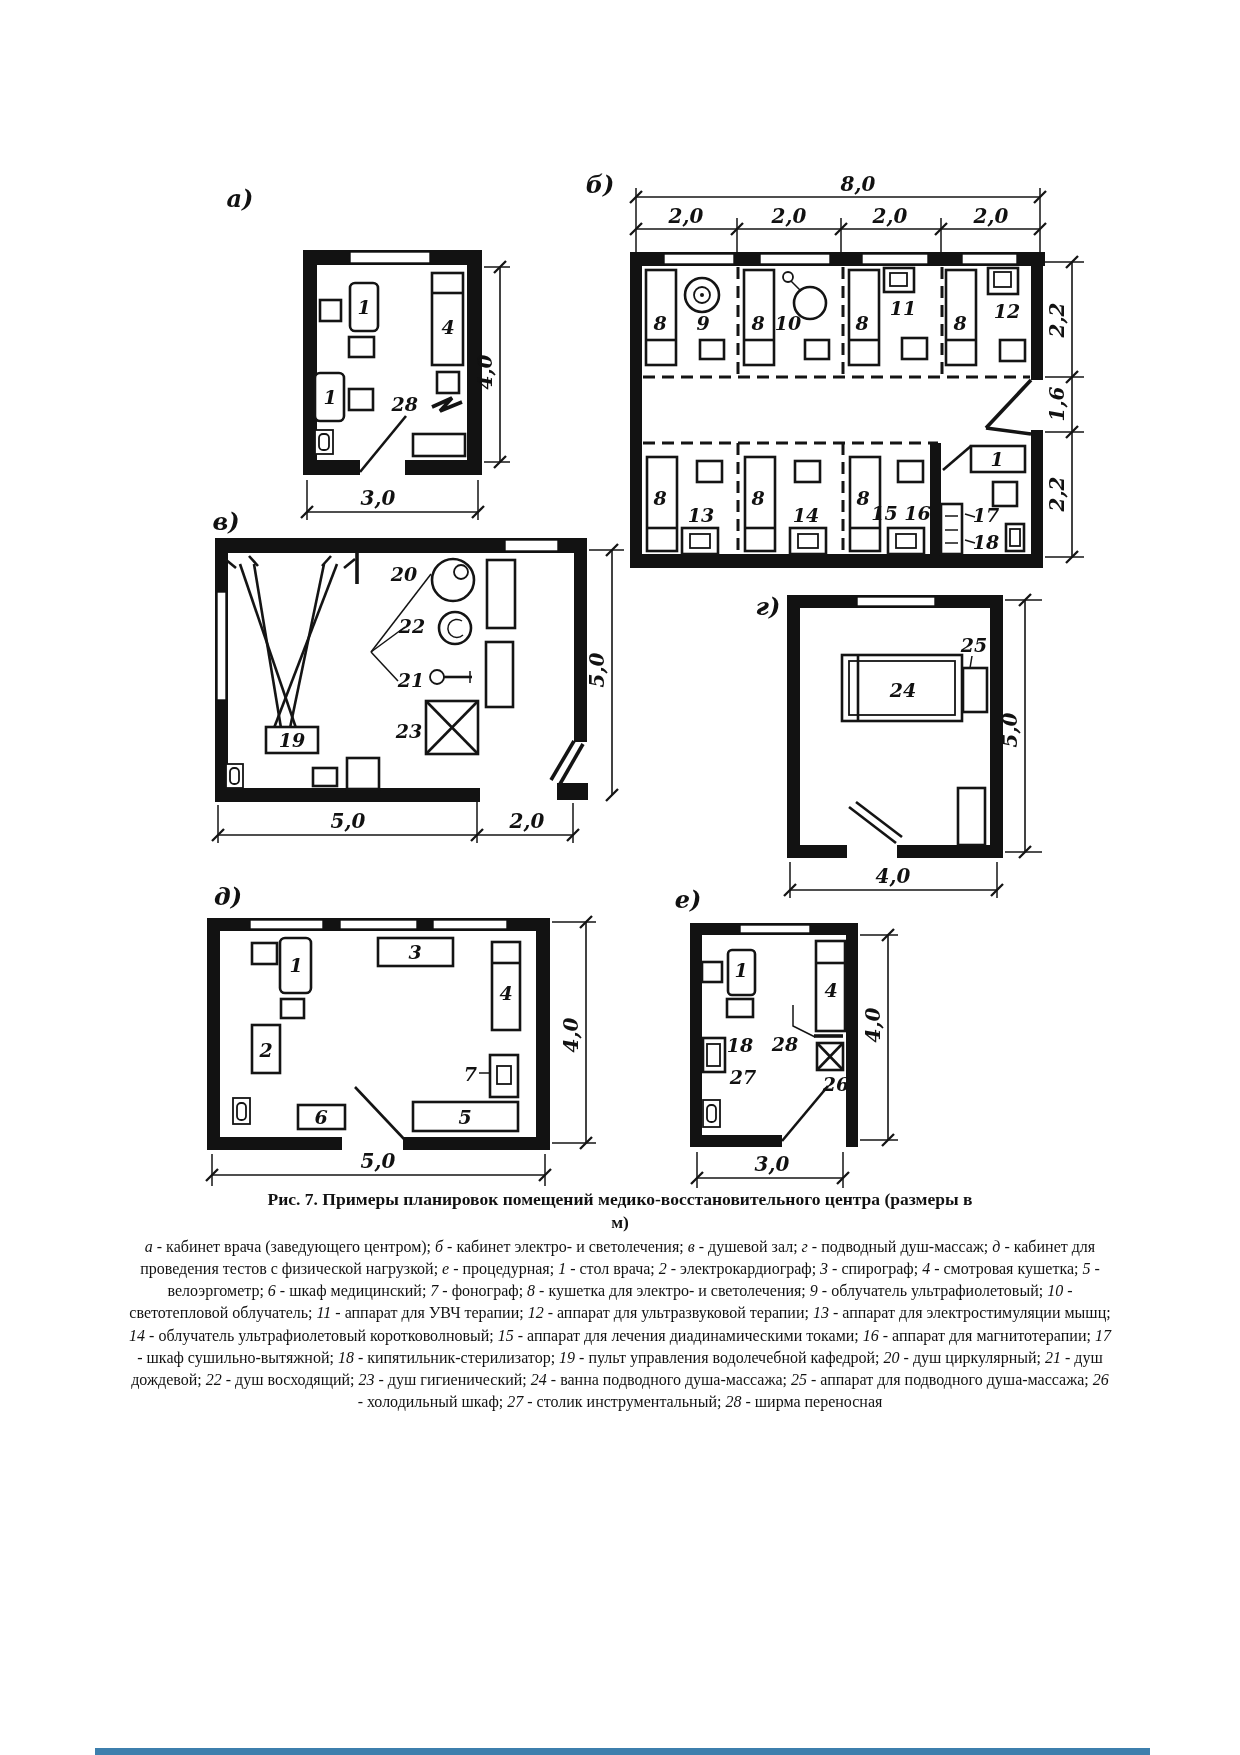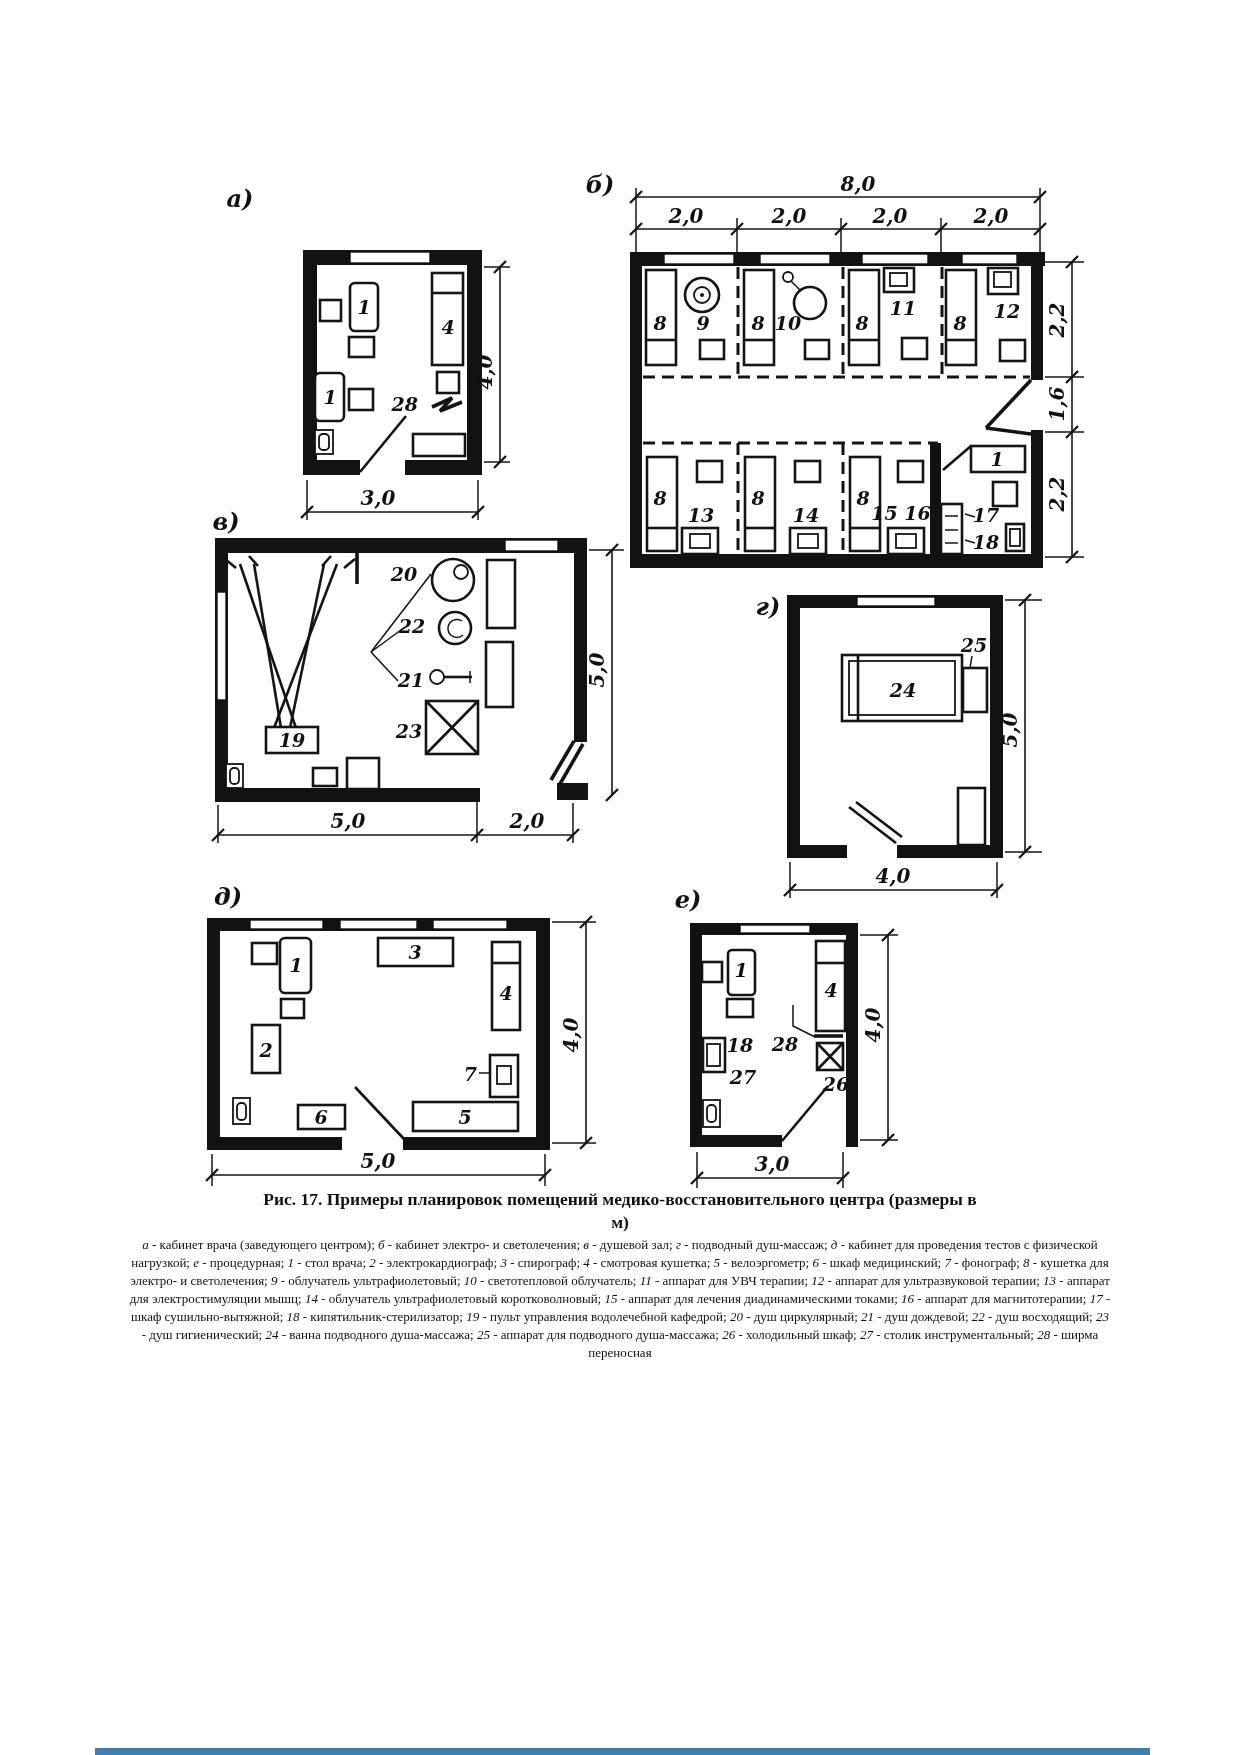--- a/index.html
+++ b/index.html
@@ -23,21 +23,21 @@
   text.dimt { font:italic 700 20px "DejaVu Serif", serif; fill:#111; }
   text.plab { font:italic 700 24px "DejaVu Serif", serif; fill:#111; }
   .caption {
     position:absolute; left:50%; transform:translateX(-50%);
     top:1188px; width:985px; text-align:center;
   }
   .cap-title {
     margin:0 0 2px 0; font-weight:bold; font-size:17.5px; line-height:1.32;
   }
   .cap-legend {
-    margin:0; font-size:13px; line-height:1.38;
+    margin:0; font-size:16px; line-height:1.38;
   }
   .cap-legend i { font-style:italic; }
   .bottom-bar {
     position:absolute; left:95px; bottom:0; width:1055px; height:7px;
   }
 </style>
 </head>
 <body>
 
 <div class="page">
@@ -426,18 +426,18 @@
       <line class="dim" x1="697" y1="1178" x2="843" y2="1178"></line>
       <line class="tick" x1="691" y1="1184" x2="703" y2="1172"></line>
       <line class="tick" x1="837" y1="1184" x2="849" y2="1172"></line>
       <text class="dimt" x="772" y="1171" text-anchor="middle">3,0</text>
     </g>
   </g>
 </svg>
 
   
   <div class="caption">
-    <p class="cap-title"><span>Рис. 17. Примеры планировок помещений медико-восстановительного центра (размеры в</span><br><span>м)</span></p>
+    <p class="cap-title"><span>Рис. 7. Примеры планировок помещений медико-восстановительного центра (размеры в</span><br><span>м)</span></p>
     <p class="cap-legend" id="legend"><i>а</i> - кабинет врача (заведующего центром); <i>б</i> - кабинет электро- и светолечения; <i>в</i> - душевой зал; <i>г</i> - подводный душ-массаж; <i>д</i> - кабинет для проведения тестов с физической нагрузкой; <i>е</i> - процедурная; <i>1</i> - стол врача; <i>2</i> - электрокардиограф; <i>3</i> - спирограф; <i>4</i> - смотровая кушетка; <i>5</i> - велоэргометр; <i>6</i> - шкаф медицинский; <i>7</i> - фонограф; <i>8</i> - кушетка для электро- и светолечения; <i>9</i> - облучатель ультрафиолетовый; <i>10</i> - светотепловой облучатель; <i>11</i> - аппарат для УВЧ терапии; <i>12</i> - аппарат для ультразвуковой терапии; <i>13</i> - аппарат для электростимуляции мышц; <i>14</i> - облучатель ультрафиолетовый коротковолновый; <i>15</i> - аппарат для лечения диадинамическими токами; <i>16</i> - аппарат для магнитотерапии; <i>17</i> - шкаф сушильно-вытяжной; <i>18</i> - кипятильник-стерилизатор; <i>19</i> - пульт управления водолечебной кафедрой; <i>20</i> - душ циркулярный; <i>21</i> - душ дождевой; <i>22</i> - душ восходящий; <i>23</i> - душ гигиенический; <i>24</i> - ванна подводного душа-массажа; <i>25</i> - аппарат для подводного душа-массажа; <i>26</i> - холодильный шкаф; <i>27</i> - столик инструментальный; <i>28</i> - ширма переносная</p>
   </div>
 
   <div class="bottom-bar" id="bottomBar" style="background: rgb(61, 127, 173);"></div>
 </div>
 
 </body></html>

